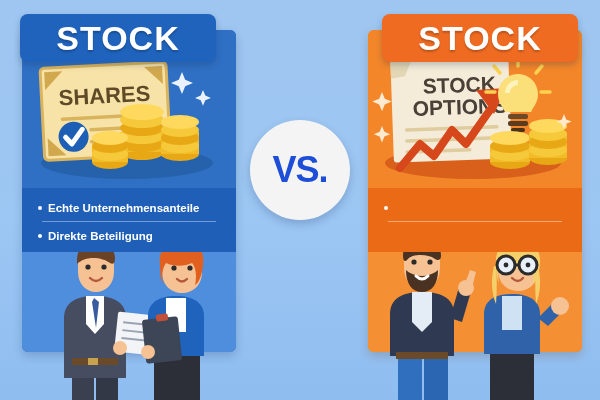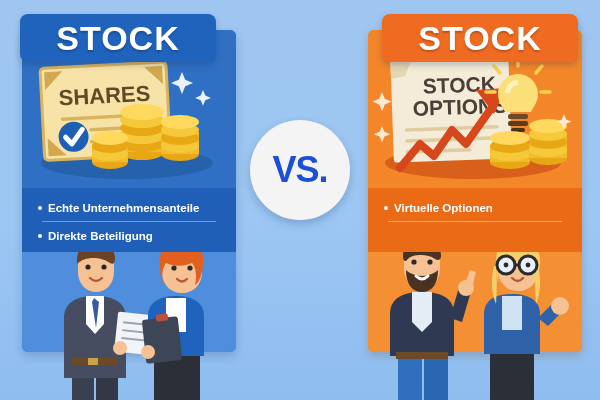--- a/index.html
+++ b/index.html
@@ -237,21 +237,20 @@
           <path d="M14 62l2.8 6.8 6.8 2.8-6.8 2.8-2.8 6.8-2.8-6.8-6.8-2.8 6.8-2.8z"></path>
           <path d="M14 96l2.4 5.8 5.8 2.4-5.8 2.4-2.4 5.8-2.4-5.8-5.8-2.4 5.8-2.4z"></path>
           <path d="M196 84l2.2 5.4 5.4 2.2-5.4 2.2-2.2 5.4-2.2-5.4-5.4-2.2 5.4-2.2z"></path>
         </g>
       </svg>
     </div>
 
     <div class="bullets">
       <div class="bullet">
         <span class="dot"></span>
-        <span>Virtuelle Optionen</span>
       </div>
       <div class="bsep"></div>
     </div>
 
     <div class="lower"></div>
   </div>
 
   <svg class="person" style="left:372px;bottom:0;width:210px;height:160px;" viewBox="0 0 210 160">
 
     <g>

